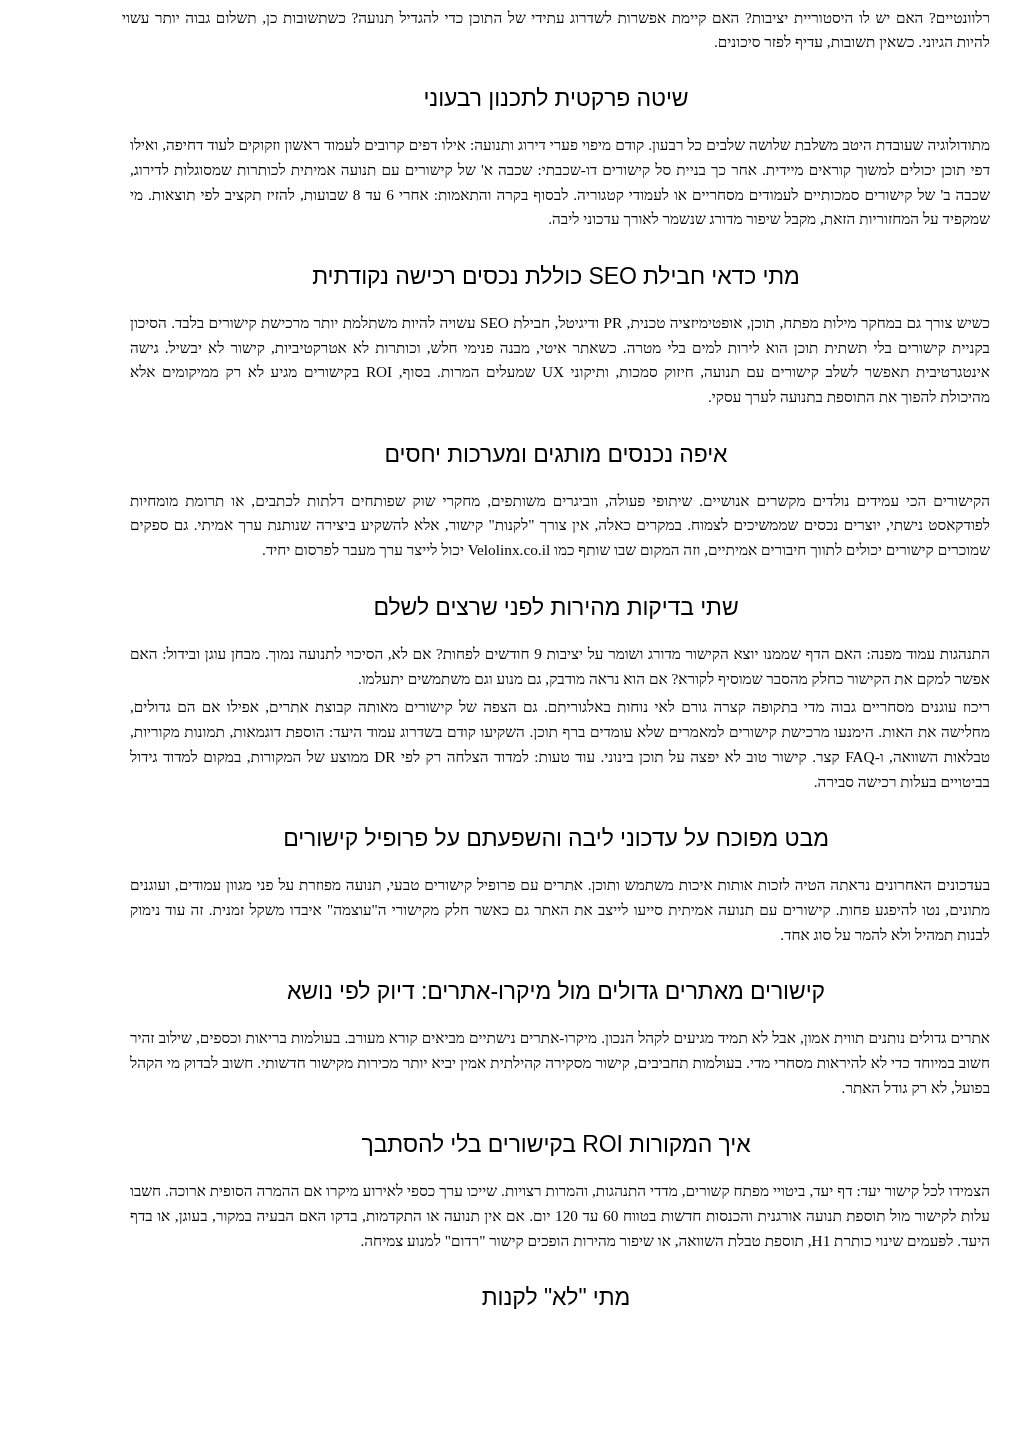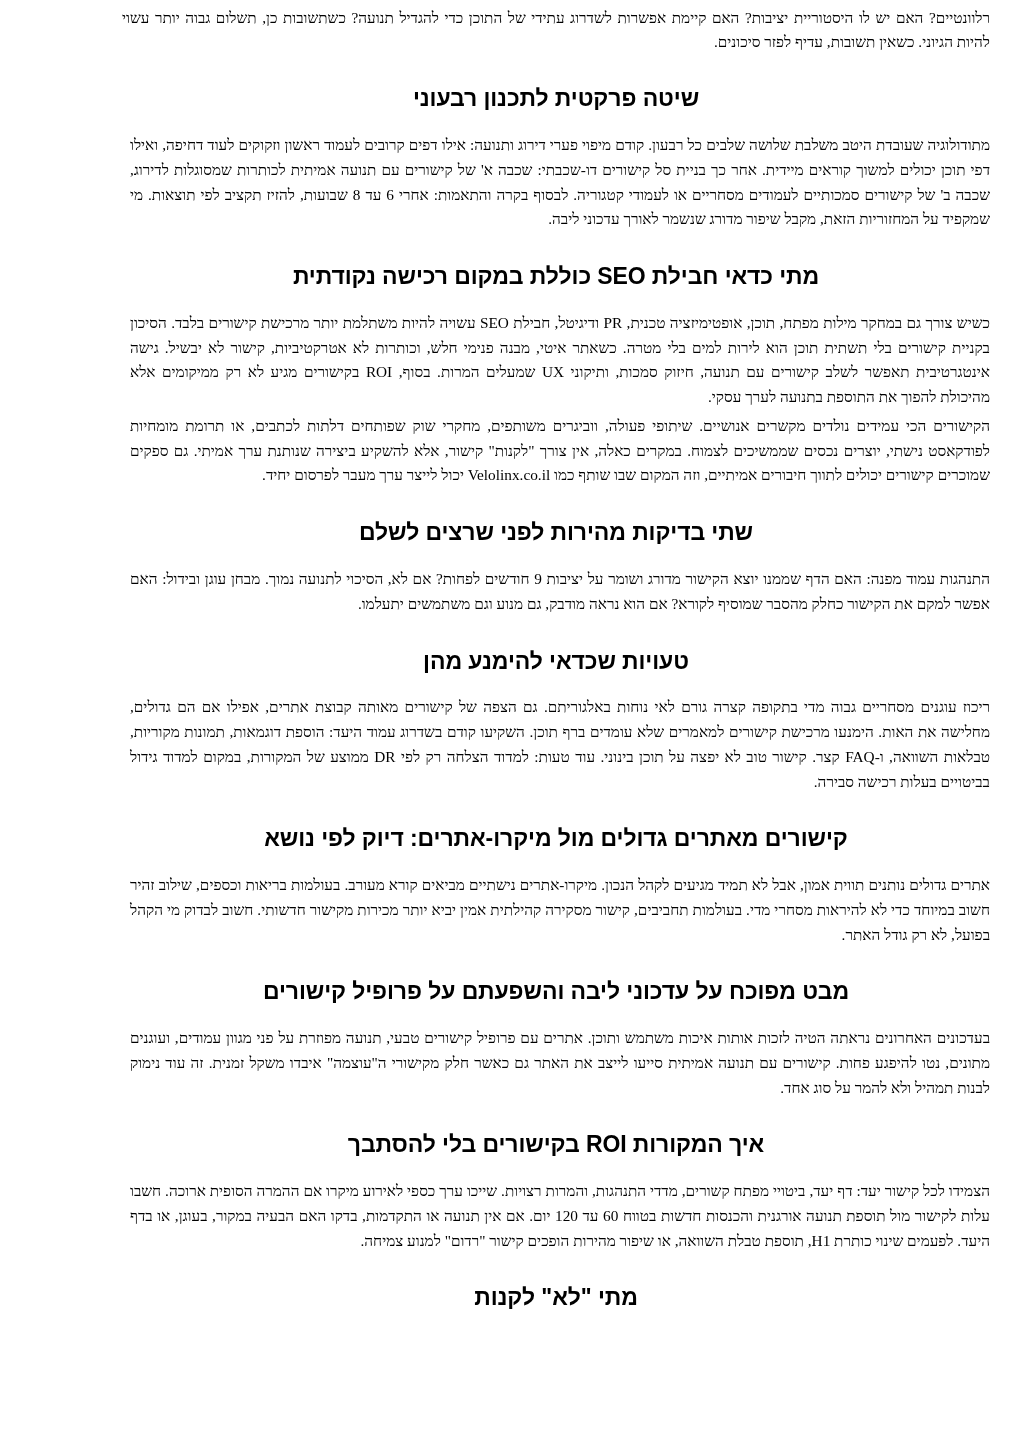--- a/index.html
+++ b/index.html
@@ -24,21 +24,21 @@
   .intro-para {
     font-size: 15.3px;
     line-height: 1.58;
     text-align: justify;
     margin: 0 0 10px 0;
     padding: 0 4px;
   }
   h2.section-title {
     font-family: "Liberation Sans", "DejaVu Sans", sans-serif;
     font-size: 23px;
-    font-weight: bold;
+    font-weight: normal;
     text-align: center;
     margin: 30px 0 20px 0;
     line-height: 1.25;
     letter-spacing: -0.1px;
   }
   p.body-para {
     font-size: 15.3px;
     line-height: 1.62;
     text-align: justify;
     margin: 0 0 4px 8px;
@@ -53,46 +53,46 @@
 <div class="page">
 
   <p class="intro-para">רלוונטיים? האם יש לו היסטוריית יציבות? האם קיימת אפשרות לשדרוג עתידי של התוכן כדי להגדיל תנועה? כשתשובות כן, תשלום גבוה יותר עשוי להיות הגיוני. כשאין תשובות, עדיף לפזר סיכונים.</p>
 
   <div class="section">
     <h2 class="section-title">שיטה פרקטית לתכנון רבעוני</h2>
     <p class="body-para">מתודולוגיה שעובדת היטב משלבת שלושה שלבים כל רבעון. קודם מיפוי פערי דירוג ותנועה: אילו דפים קרובים לעמוד ראשון וזקוקים לעוד דחיפה, ואילו דפי תוכן יכולים למשוך קוראים מיידית. אחר כך בניית סל קישורים דו-שכבתי: שכבה א' של קישורים עם תנועה אמיתית לכותרות שמסוגלות לדירוג, שכבה ב' של קישורים סמכותיים לעמודים מסחריים או לעמודי קטגוריה. לבסוף בקרה והתאמות: אחרי 6 עד 8 שבועות, להזיז תקציב לפי תוצאות. מי שמקפיד על המחזוריות הזאת, מקבל שיפור מדורג שנשמר לאורך עדכוני ליבה.</p>
   </div>
 
   <div class="section">
-    <h2 class="section-title">מתי כדאי חבילת SEO כוללת במקום רכישה נקודתית</h2>
+    <h2 class="section-title">מתי כדאי חבילת SEO כוללת נכסים רכישה נקודתית</h2>
     <p class="body-para">כשיש צורך גם במחקר מילות מפתח, תוכן, אופטימיזציה טכנית, PR ודיגיטל, חבילת SEO עשויה להיות משתלמת יותר מרכישת קישורים בלבד. הסיכון בקניית קישורים בלי תשתית תוכן הוא לירות למים בלי מטרה. כשאתר איטי, מבנה פנימי חלש, וכותרות לא אטרקטיביות, קישור לא יבשיל. גישה אינטגרטיבית תאפשר לשלב קישורים עם תנועה, חיזוק סמכות, ותיקוני UX שמעלים המרות. בסוף, ROI בקישורים מגיע לא רק ממיקומים אלא מהיכולת להפוך את התוספת בתנועה לערך עסקי.</p>
   </div>
 
   <div class="section">
+    <h2 class="section-title">איפה נכנסים מותגים ומערכות יחסים</h2>
     <p class="body-para">הקישורים הכי עמידים נולדים מקשרים אנושיים. שיתופי פעולה, ווביגרים משותפים, מחקרי שוק שפותחים דלתות לכתבים, או תרומת מומחיות לפודקאסט נישתי, יוצרים נכסים שממשיכים לצמוח. במקרים כאלה, אין צורך "לקנות" קישור, אלא להשקיע ביצירה שנותנת ערך אמיתי. גם ספקים שמוכרים קישורים יכולים לתווך חיבורים אמיתיים, וזה המקום שבו שותף כמו Velolinx.co.il יכול לייצר ערך מעבר לפרסום יחיד.</p>
   </div>
 
   <div class="section">
     <h2 class="section-title">שתי בדיקות מהירות לפני שרצים לשלם</h2>
     <p class="body-para">התנהגות עמוד מפנה: האם הדף שממנו יוצא הקישור מדורג ושומר על יציבות 9 חודשים לפחות? אם לא, הסיכוי לתנועה נמוך. מבחן עוגן ובידול: האם אפשר למקם את הקישור כחלק מהסבר שמוסיף לקורא? אם הוא נראה מודבק, גם מנוע וגם משתמשים יתעלמו.</p>
   </div>
 
   <div class="section">
-    <h2 class="section-title">טעויות שכדאי להימנע מהן</h2>
     <p class="body-para">ריכוז עוגנים מסחריים גבוה מדי בתקופה קצרה גורם לאי נוחות באלגוריתם. גם הצפה של קישורים מאותה קבוצת אתרים, אפילו אם הם גדולים, מחלישה את האות. הימנעו מרכישת קישורים למאמרים שלא עומדים ברף תוכן. השקיעו קודם בשדרוג עמוד היעד: הוספת דוגמאות, תמונות מקוריות, טבלאות השוואה, ו-FAQ קצר. קישור טוב לא יפצה על תוכן בינוני. עוד טעות: למדוד הצלחה רק לפי DR ממוצע של המקורות, במקום למדוד גידול בביטויים בעלות רכישה סבירה.</p>
+  </div>
+
+  <div class="section">
+    <h2 class="section-title">מבט מפוכח על עדכוני ליבה והשפעתם על פרופיל קישורים</h2>
+    <p class="body-para">בעדכונים האחרונים נראתה הטיה לזכות אותות איכות משתמש ותוכן. אתרים עם פרופיל קישורים טבעי, תנועה מפוזרת על פני מגוון עמודים, ועוגנים מתונים, נטו להיפגע פחות. קישורים עם תנועה אמיתית סייעו לייצב את האתר גם כאשר חלק מקישורי ה"עוצמה" איבדו משקל זמנית. זה עוד נימוק לבנות תמהיל ולא להמר על סוג אחד.</p>
   </div>
 
   <div class="section">
     <h2 class="section-title">קישורים מאתרים גדולים מול מיקרו-אתרים: דיוק לפי נושא</h2>
     <p class="body-para">אתרים גדולים נותנים תווית אמון, אבל לא תמיד מגיעים לקהל הנכון. מיקרו-אתרים נישתיים מביאים קורא מעורב. בעולמות בריאות וכספים, שילוב זהיר חשוב במיוחד כדי לא להיראות מסחרי מדי. בעולמות תחביבים, קישור מסקירה קהילתית אמין יביא יותר מכירות מקישור חדשותי. חשוב לבדוק מי הקהל בפועל, לא רק גודל האתר.</p>
-  </div>
-
-  <div class="section">
-    <h2 class="section-title">מבט מפוכח על עדכוני ליבה והשפעתם על פרופיל קישורים</h2>
-    <p class="body-para">בעדכונים האחרונים נראתה הטיה לזכות אותות איכות משתמש ותוכן. אתרים עם פרופיל קישורים טבעי, תנועה מפוזרת על פני מגוון עמודים, ועוגנים מתונים, נטו להיפגע פחות. קישורים עם תנועה אמיתית סייעו לייצב את האתר גם כאשר חלק מקישורי ה"עוצמה" איבדו משקל זמנית. זה עוד נימוק לבנות תמהיל ולא להמר על סוג אחד.</p>
   </div>
 
   <div class="section">
     <h2 class="section-title">איך המקורות ROI בקישורים בלי להסתבך</h2>
     <p class="body-para">הצמידו לכל קישור יעד: דף יעד, ביטויי מפתח קשורים, מדדי התנהגות, והמרות רצויות. שייכו ערך כספי לאירוע מיקרו אם ההמרה הסופית ארוכה. חשבו עלות לקישור מול תוספת תנועה אורגנית והכנסות חדשות בטווח 60 עד 120 יום. אם אין תנועה או התקדמות, בדקו האם הבעיה במקור, בעוגן, או בדף היעד. לפעמים שינוי כותרת H1, תוספת טבלת השוואה, או שיפור מהירות הופכים קישור "רדום" למנוע צמיחה.</p>
   </div>
 
   <div class="section">
     <h2 class="section-title last-title">מתי "לא" לקנות</h2>
   </div>

